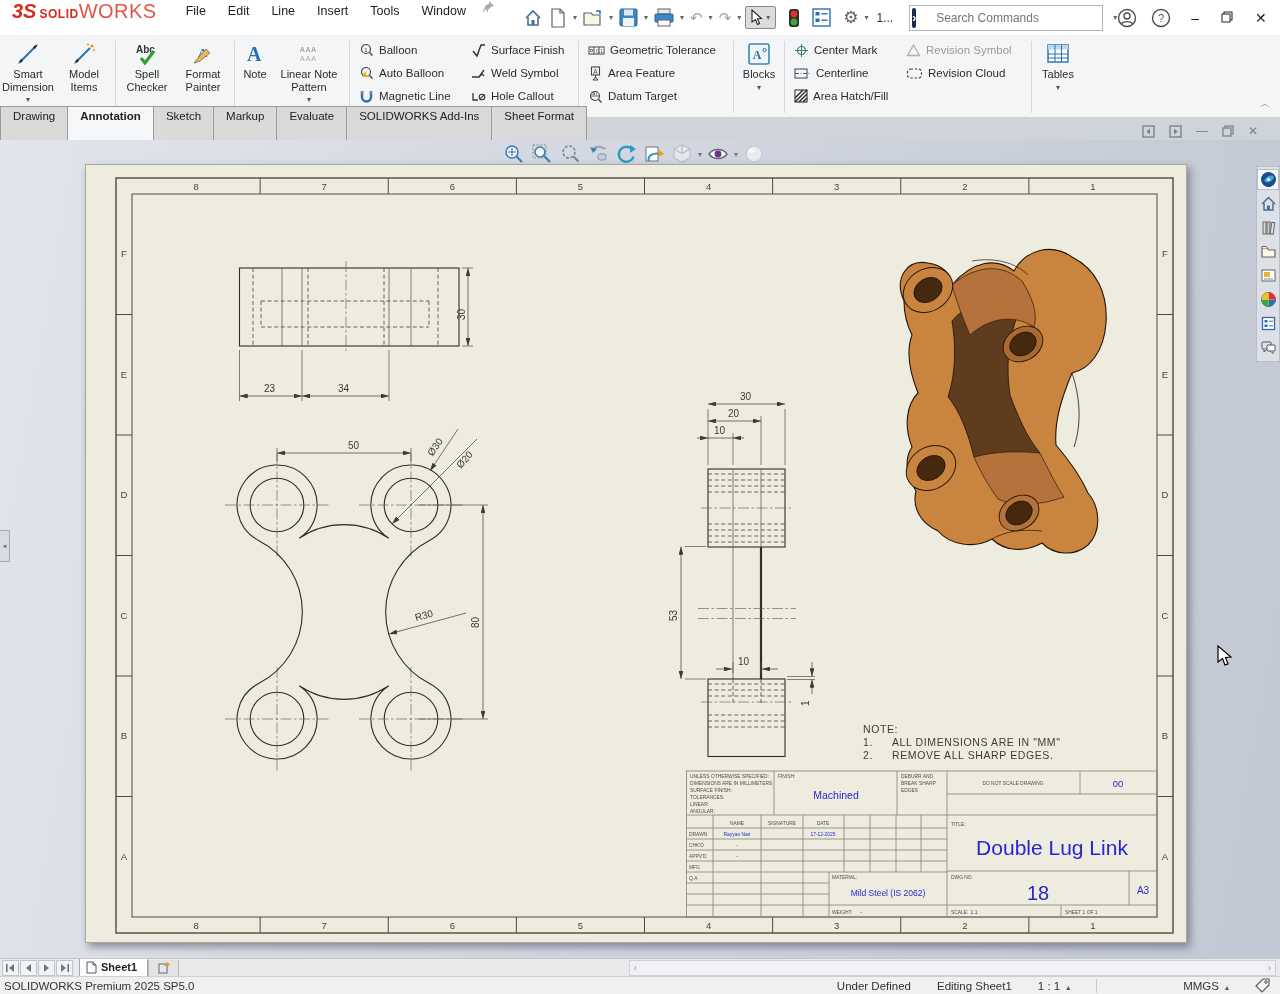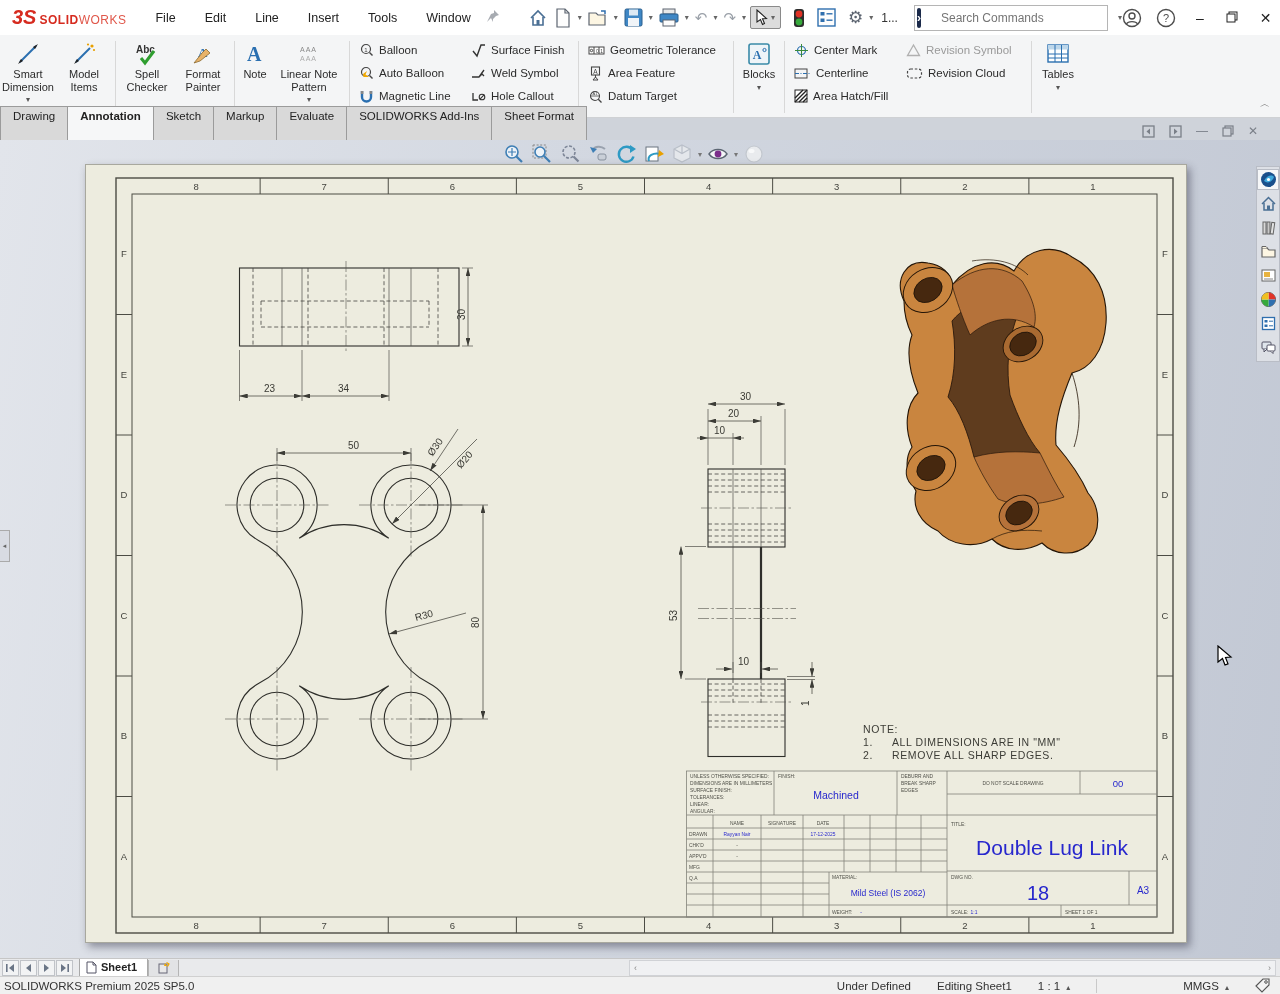--- a/index.html
+++ b/index.html
@@ -1,25 +1,25 @@
 <!DOCTYPE html>
 <html><head>
 <meta charset="utf-8">
 <style>
   html,body{margin:0;padding:0;}
   .app{position:relative;width:1280px;height:994px;font-family:"Liberation Sans",sans-serif;
        background:#fff;overflow:hidden;user-select:none;}
   
   .titlebar{position:absolute;left:0;top:0;width:1280px;height:35px;background:#ffffff;
-            display:flex;align-items:center;}
+            display:flex;}
   .logo{display:flex;align-items:baseline;margin-left:12px;}
   .logo .mark{font-style:italic;font-weight:bold;font-size:20px;color:#d62b1f;margin-right:3px;}
   .logo .solid{font-weight:bold;font-size:12px;color:#d62b1f;letter-spacing:.5px;}
-  .logo .works{font-weight:normal;font-size:12px;color:#e0574a;letter-spacing:.5px;}
-  .menus{display:flex;margin-left:18px;gap:7px;}
+  .logo .works{font-weight:normal;font-size:20px;color:#e0574a;letter-spacing:.5px;}
+  .menus{display:flex;margin-left:18px;gap:0;}
   .menus span{font-size:12.5px;color:#222;padding:4px 11px;cursor:default;}
   .pin{margin-left:4px;opacity:.75;}
   .qat{display:flex;align-items:center;margin-left:26px;gap:2px;}
   .qbtn{display:flex;align-items:center;padding:2px 2px;border-radius:2px;}
   .caret{font-size:8px;color:#666;margin:0 2px;}
   .sel-box{border:1px solid #8a8a8a;background:#dcdcdc;padding:2px 3px;display:flex;align-items:center;border-radius:2px;}
   .searchbox{display:flex;align-items:center;border:1px solid #b5b5b5;background:#fff;height:24px;
              width:190px;margin-left:14px;padding-left:2px;}
   .searchbox .sicon{width:20px;height:20px;background:#1b2a4a;color:#fff;font-size:12px;font-weight:bold;
                     display:flex;align-items:center;justify-content:center;border-radius:2px;}

